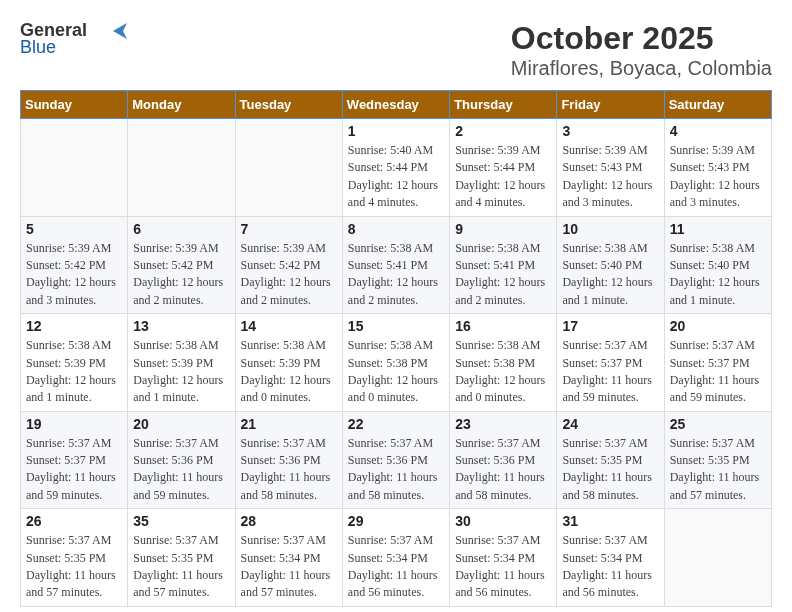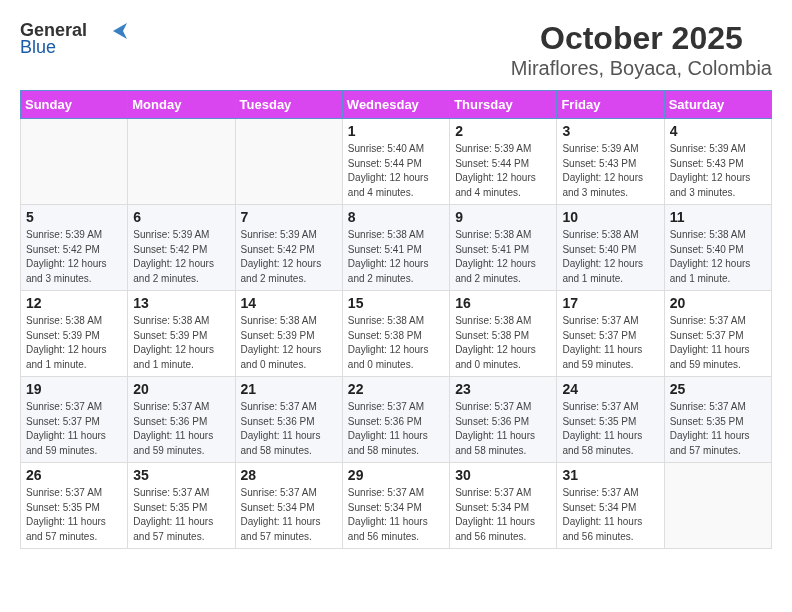--- a/index.html
+++ b/index.html
@@ -15,37 +15,37 @@
       align-items: flex-start;
       justify-content: space-between;
       margin-bottom: 10px;
     }
     .logo {
       display: flex;
       flex-direction: column;
       align-items: flex-start;
     }
     .title-block {
-      text-align: center;
+      text-align: left;
     }
     .month-year {
       font-size: 32px;
       font-weight: bold;
       color: #333;
     }
     .location {
       font-size: 20px;
       color: #555;
     }
     table {
       width: 100%;
       border-collapse: collapse;
     }
     thead tr {
-      background-color: #d946ef;
+      background-color: #a16207;
     }
     thead th {
       color: #fff;
       font-size: 13px;
       font-weight: bold;
       padding: 6px 4px;
       text-align: left;
       border: 1px solid #5a8fd4;
     }
     tbody tr {
@@ -60,23 +60,24 @@
       min-height: 80px;
       width: 107px;
     }
     .day-number {
       font-size: 14px;
       font-weight: bold;
       margin-bottom: 3px;
       color: #222;
     }
     .day-info {
-      font-size: 10px;
+      font-size: 12px;
       color: #444;
       line-height: 1.45;
+      font-family: Liberation Serif, serif;
     }
     .empty-cell {
       background: #f9f9f9;
     }
     tbody tr:nth-child(even) {
       background-color: #f5f7fb;
     }
     tbody tr:nth-child(odd) {
       background-color: #ffffff;
     }

